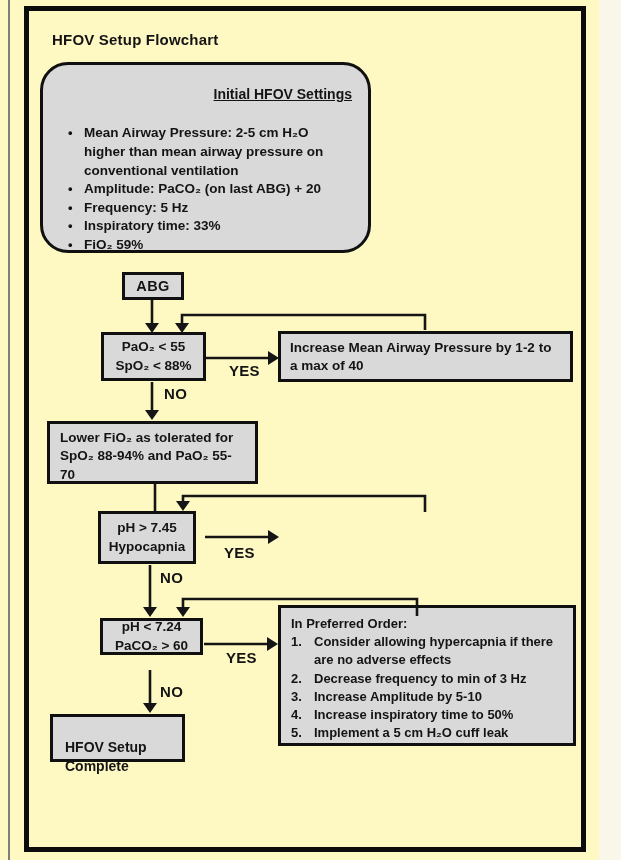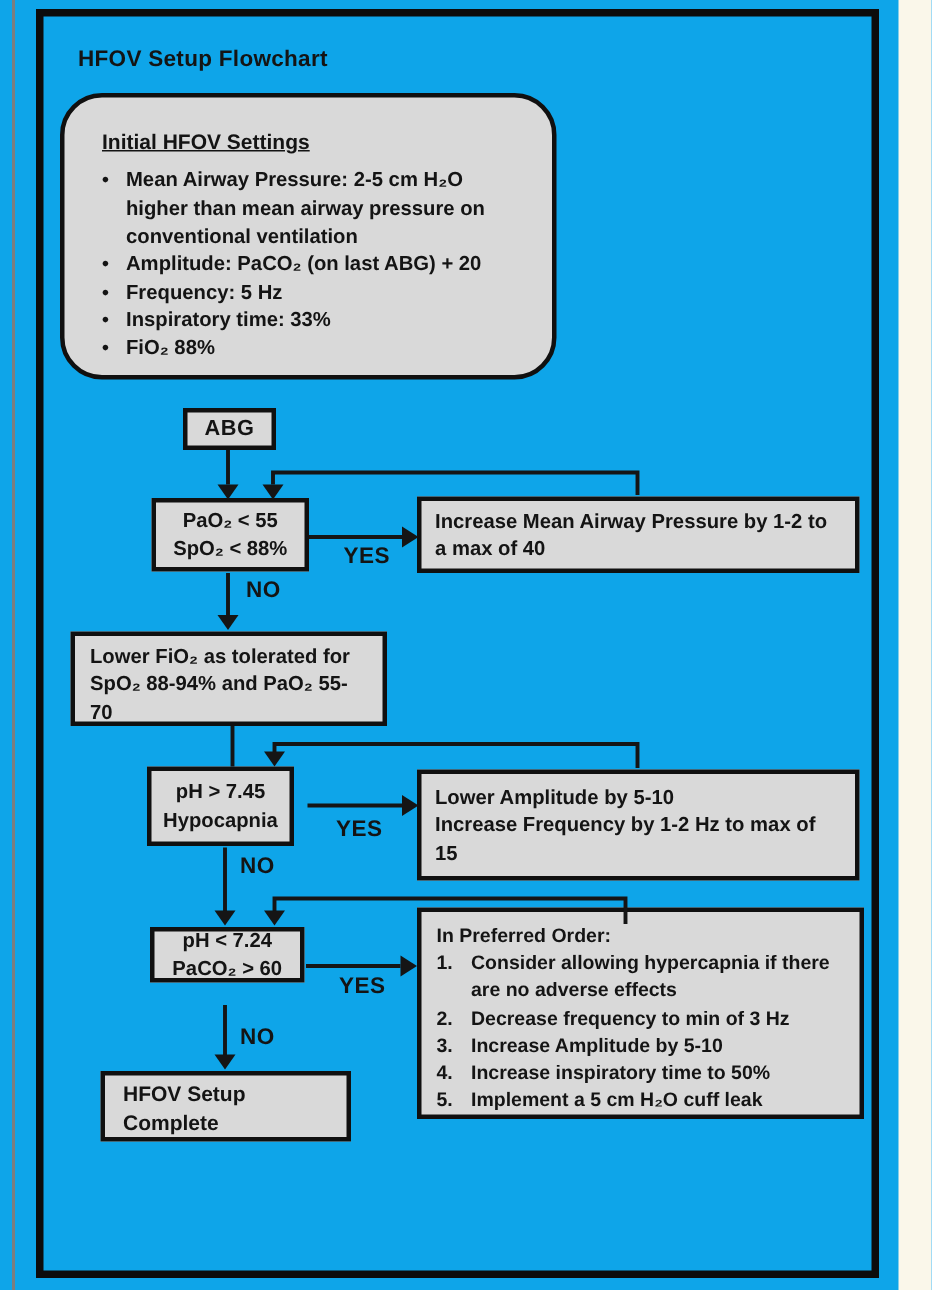--- a/index.html
+++ b/index.html
@@ -1,19 +1,19 @@
 <!DOCTYPE html>
 <html><head>
 <meta charset="utf-8">
 <style>
   html,body{margin:0;padding:0;background:#ffffff;}
   .canvas{
     position:relative;
     width:621px;height:860px;
-    background:#0ea5e9;
+    background:#fef9c3;
     font-family:"Liberation Sans", sans-serif;
     color:#141414;
     overflow:hidden;
   }
   .scan-line-left{
     position:absolute;left:8px;top:0;width:2px;height:860px;
     background:#7d7d7d;
   }
   .paper-strip-right{
     position:absolute;left:599px;top:0;width:22px;height:860px;
@@ -39,21 +39,22 @@
   
   .settings{
     left:40px;top:62px;width:331px;height:191px;
     border-radius:28px;
     padding:20px 16px 10px 25px;
     font-size:13.5px;line-height:1.38;
   }
   .settings-heading{
     text-decoration:underline;
     font-size:14px;
-    margin-bottom:7px;
+    margin-bottom:20px;
+    text-align:right;
   }
   .settings ul{list-style:none;margin:0;padding:0;}
   .settings li{
     display:flex;
   }
   .settings li::before{
     content:"\2022";
     width:16px;flex:0 0 16px;
     font-size:13px;
   }
@@ -76,23 +77,23 @@
     padding:5px 9px;
   }
   .a1{left:278px;top:331px;width:295px;height:51px;}
   .p1{left:47px;top:421px;width:211px;height:63px;padding:5px 10px;}
   .a2{left:278px;top:513px;width:295px;height:74px;padding:7px 9px;}
   .a3{left:278px;top:605px;width:298px;height:141px;padding:7px 9px 6px 10px;font-size:13px;line-height:1.4;}
   .a3 .oitem{display:flex;}
   .a3 .oitem .num{flex:0 0 23px;}
   .a3 .oitem .itxt{flex:1;}
   .done{
-    left:67px;top:714px;width:167px;height:47px;
+    left:50px;top:714px;width:135px;height:47px;
     font-size:14px;line-height:1.35;
-    padding:3px 12px;
+    padding:21px 12px;
   }
   .yn-label{
     position:absolute;
     font-size:15px;font-weight:700;letter-spacing:.3px;
   }
   .arrows{
     position:absolute;left:0;top:0;width:621px;height:860px;
     pointer-events:none;
   }
 </style>
@@ -116,45 +117,41 @@
       <li>
           <span>Amplitude: PaCO₂ (on last ABG) + 20</span>
         </li>
       <li>
           <span>Frequency: 5 Hz</span>
         </li>
       <li>
           <span>Inspiratory time: 33%</span>
         </li>
       <li>
-          <span>FiO₂ 88%</span>
+          <span>FiO₂ 59%</span>
         </li>
     </ul>
   </div>
 
   <div class="box abg">ABG</div>
 
   <div class="box decision d1">
     <div>PaO₂ &lt; 55</div>
     <div>SpO₂ &lt; 88%</div>
   </div>
 
   <div class="box action a1">Increase Mean Airway Pressure by 1-2 to a max of 40</div>
 
   <div class="box action p1">Lower FiO₂ as tolerated for SpO₂ 88-94% and PaO₂ 55-70</div>
 
   <div class="box decision d2">
     <div>pH &gt; 7.45</div>
     <div>Hypocapnia</div>
   </div>
 
-  <div class="box action a2">
-    <div>Lower Amplitude by 5-10</div>
-    <div>Increase Frequency by 1-2 Hz to max of 15</div>
-  </div>
 
   <div class="box decision d3">
     <div>pH &lt; 7.24</div>
     <div>PaCO₂ &gt; 60</div>
   </div>
 
   <div class="box action a3">
     <div>In Preferred Order:</div>
     <div class="oitem">
       <span class="num">1.</span>

